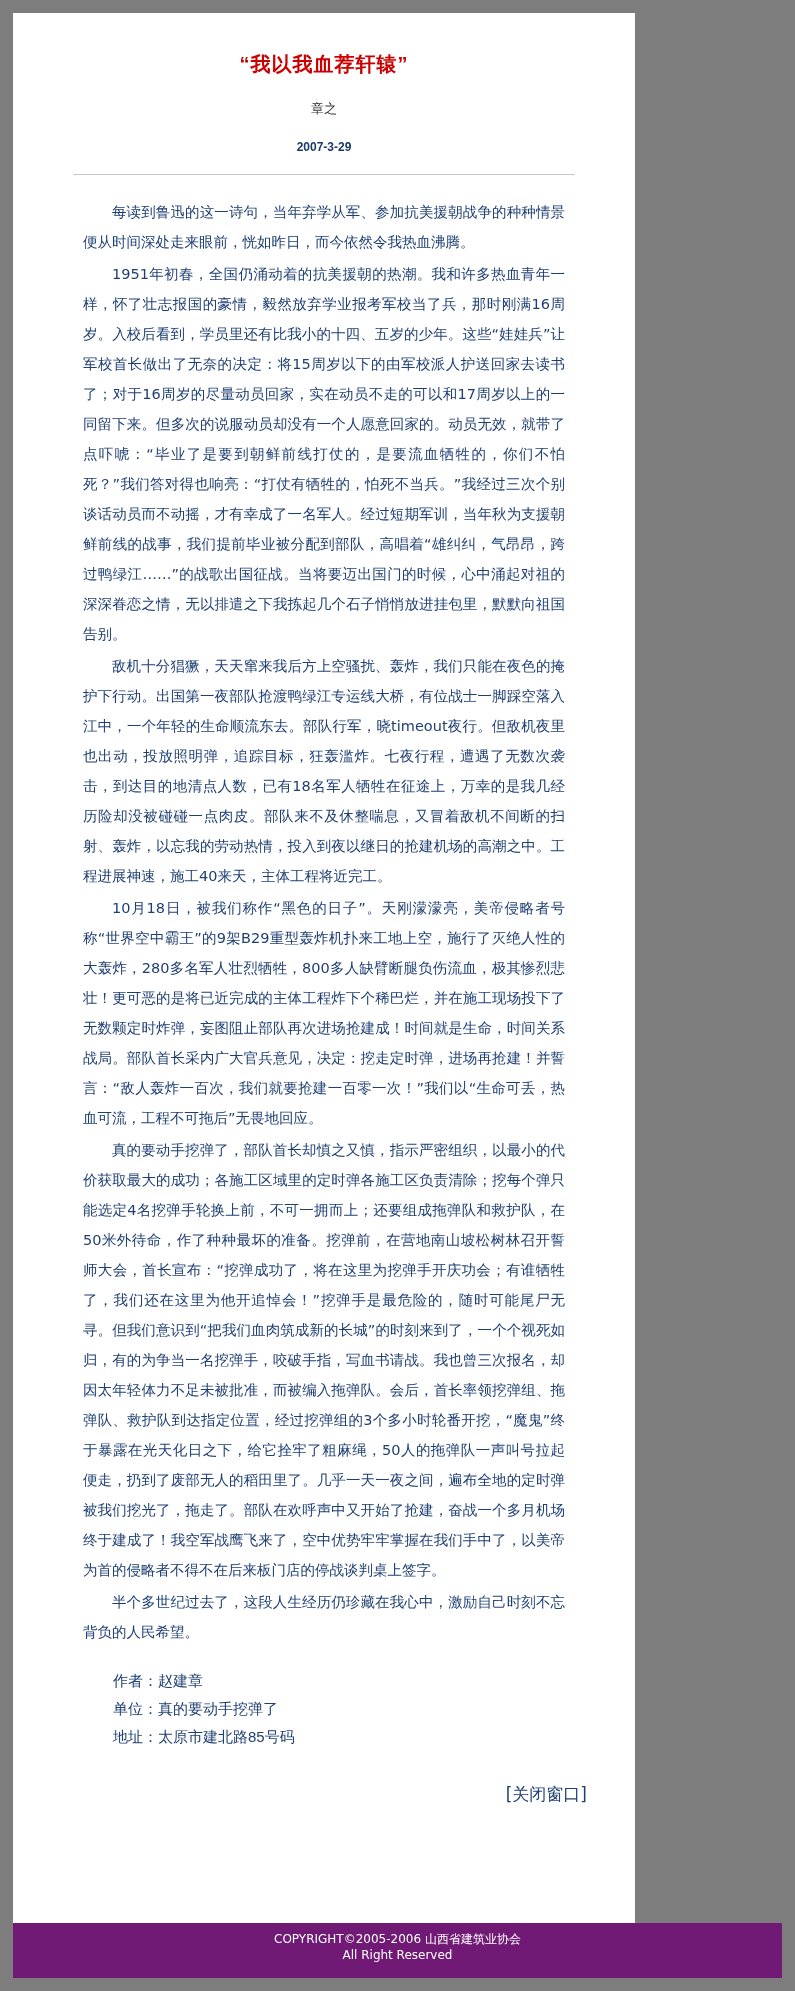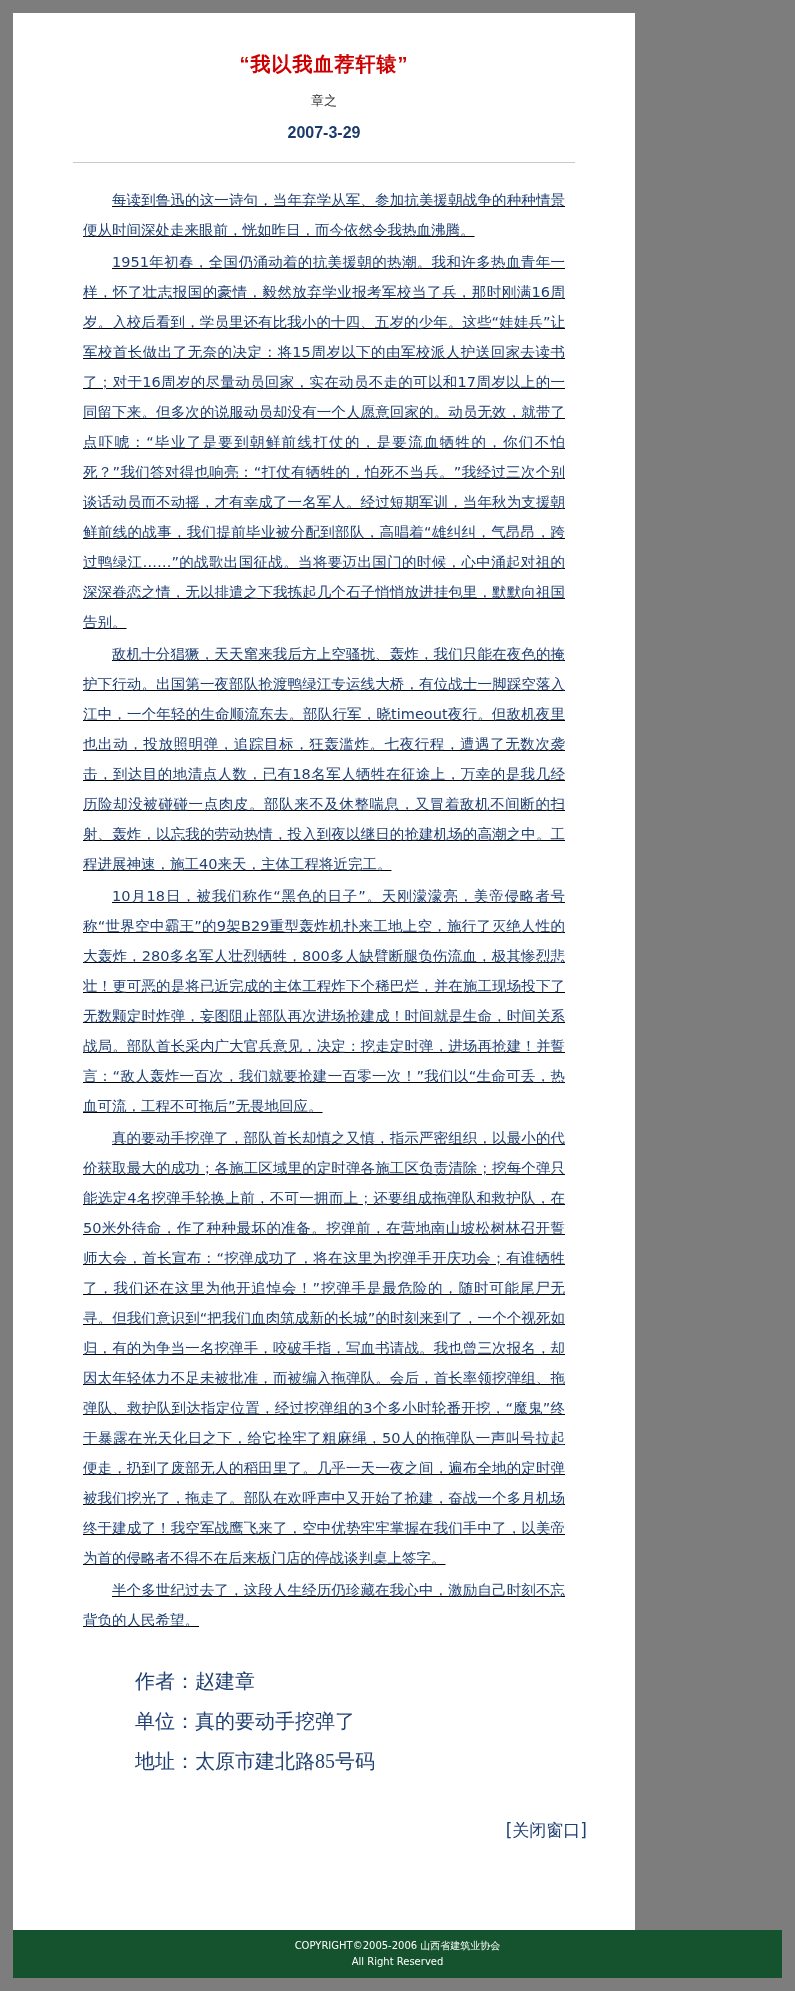--- a/index.html
+++ b/index.html
@@ -32,83 +32,82 @@
     font-size: 20px;
     font-weight: bold;
     margin: 0;
     padding: 38px 40px 0 40px;
     letter-spacing: 1px;
   }
   .doc-author {
     text-align: center;
     color: #333333;
     font-size: 13px;
-    margin: 0;
+    margin: 8px;
     padding: 14px 40px 0 40px;
   }
   .doc-date {
     text-align: center;
     color: #1a3a6b;
-    font-size: 16px;
+    font-size: 12px;
     font-weight: bold;
     margin: 0;
     padding: 14px 40px 0 40px;
   }
   .divider {
     margin: 20px 60px 0 60px;
     height: 1px;
     background: #c9c9c9;
     font-size: 0;
     line-height: 0;
   }
   .body-wrap {
     padding: 22px 70px 10px 70px;
-    text-decoration: underline;
   }
   .body-wrap p {
     color: #1f3f73;
     font-size: 14.5px;
     line-height: 30px;
     margin: 0 0 2px 0;
     text-indent: 2em;
     text-align: justify;
     font-family: "DejaVu Sans", "Liberation Sans", sans-serif;
   }
   .sig-wrap {
     padding: 8px 70px 26px 70px;
   }
   .sig-wrap p {
     color: #1f3f73;
-    font-size: 20px;
+    font-size: 15px;
     line-height: 28px;
-    margin: 12px;
+    margin: 0;
     text-indent: 2em;
-    font-family: Liberation Serif, serif;
+    font-family: Liberation Sans, sans-serif;
   }
   .close-row {
     padding: 6px 48px 18px 40px;
     text-align: right;
   }
   .close-link {
     color: #1f3f73;
     font-size: 17px;
     text-decoration: none;
     cursor: pointer;
     font-family: "DejaVu Sans", "Liberation Sans", sans-serif;
   }
   .footer {
     position: absolute;
     left: 13px;
     right: 13px;
     bottom: 13px;
-    height: 48px;
-    background: #14532d;
+    height: 55px;
+    background: #701a75;
     color: #ffffff;
     text-align: center;
-    font-size: 10px;
+    font-size: 12px;
     line-height: 16px;
     padding-top: 8px;
     box-sizing: border-box;
     font-family: "DejaVu Sans", "Liberation Sans", sans-serif;
   }
   .footer div { margin: 0; }
 </style>
 </head>
 <body>
 

